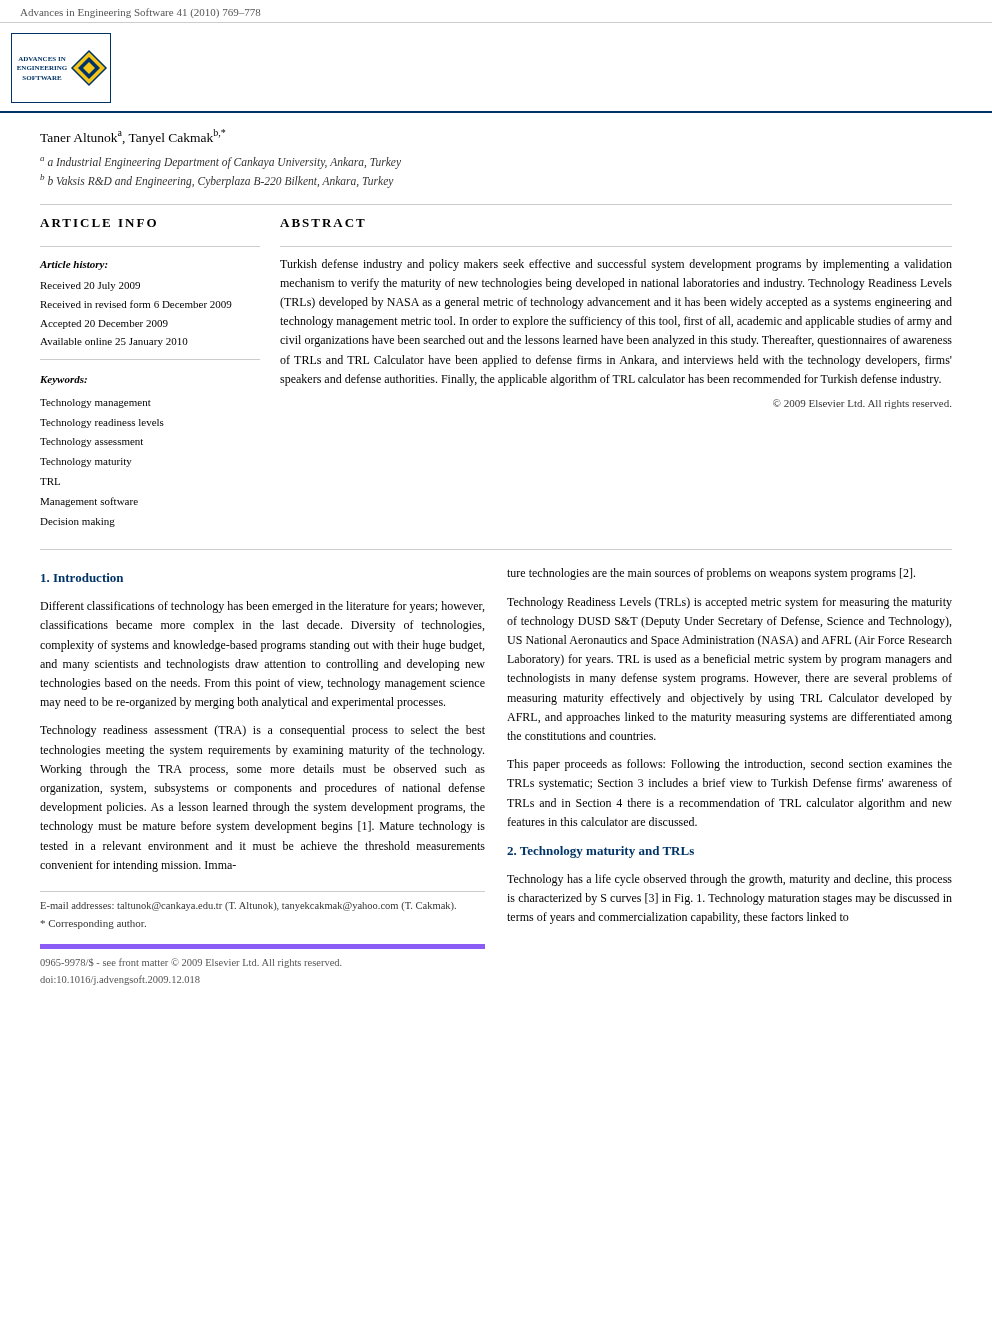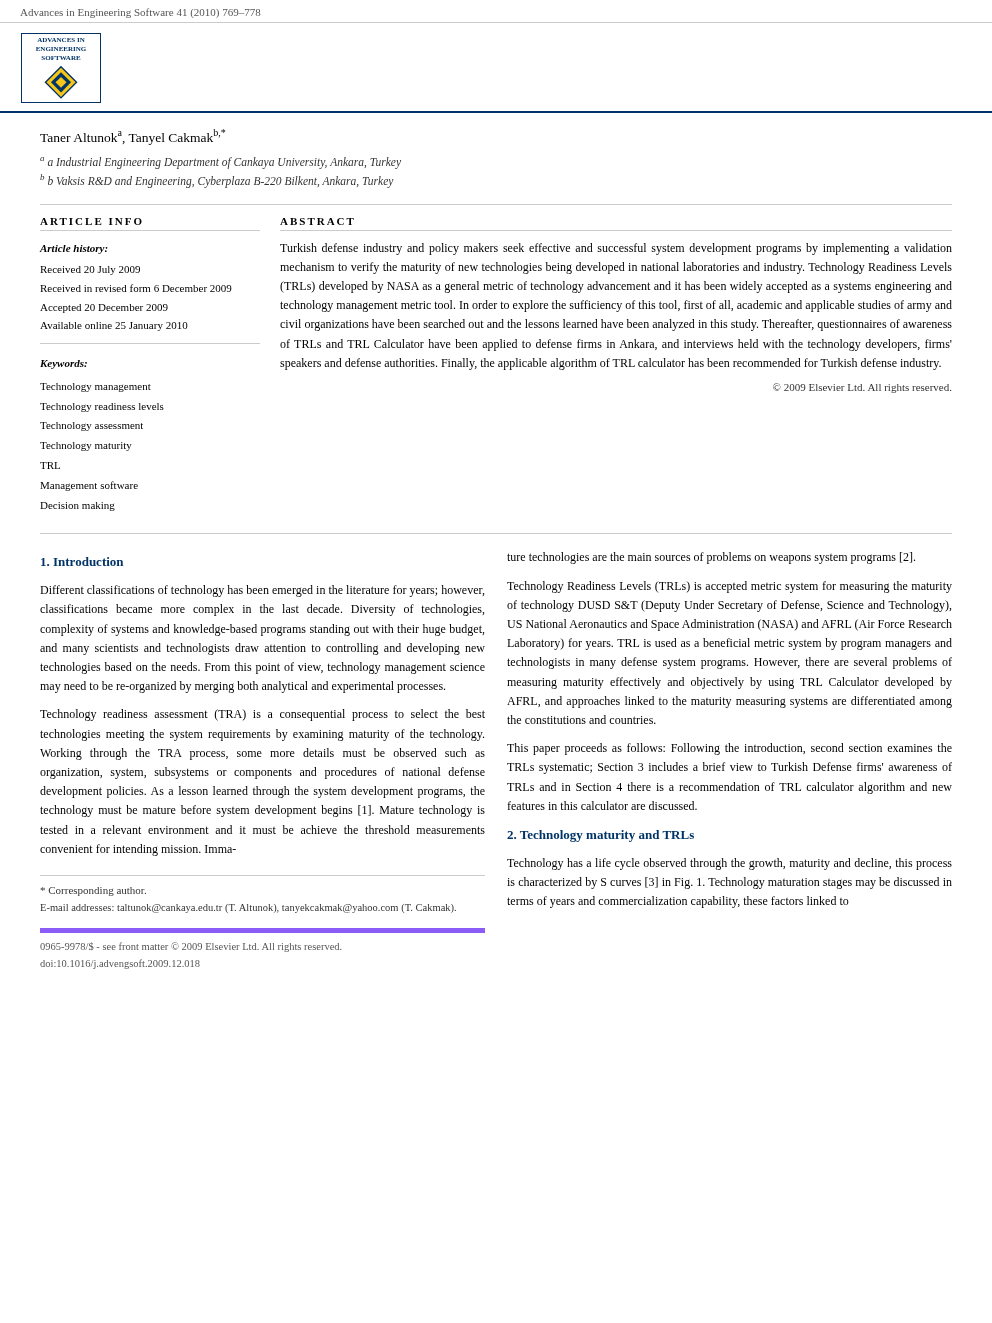--- a/index.html
+++ b/index.html
@@ -85,25 +85,25 @@
     }
 
     .journal-header .right-logo {
       width: 90px;
       flex-shrink: 0;
       display: flex;
       flex-direction: column;
       align-items: center;
     }
     .right-logo-box {
-      width: 80px;
+      width: 100px;
       height: 70px;
       border: 1.5px solid #003366;
       display: flex;
-      flex-direction: column;
+      flex-direction: row;
       align-items: center;
       justify-content: center;
       background: #fff;
       position: relative;
     }
     .right-logo-text-top {
       font-size: 7px;
       color: #003366;
       font-weight: bold;
       text-align: center;
@@ -165,28 +165,28 @@
       display: flex;
       gap: 20px;
       margin-bottom: 18px;
     }
 
     .article-info-col {
       width: 220px;
       flex-shrink: 0;
     }
     .section-heading-small {
-      font-size: 11px;
+      font-size: 13px;
       font-weight: bold;
       letter-spacing: 2px;
       text-transform: uppercase;
       color: #000;
       margin-bottom: 8px;
       border-bottom: 1px solid #ccc;
-      padding-bottom: 3px;
+      padding-bottom: 15px;
     }
 
     .article-history {
       font-size: 11px;
       line-height: 1.7;
       margin-bottom: 10px;
       border-bottom: 1px solid #ccc;
       padding-bottom: 8px;
     }
     .article-history .history-label {
@@ -354,25 +354,25 @@
 
   <div class="body-columns">
 
     <div class="body-col">
       <div class="section-title">1. Introduction</div>
       <p class="body-para">Different classifications of technology has been emerged in the literature for years; however, classifications became more complex in the last decade. Diversity of technologies, complexity of systems and knowledge-based programs standing out with their huge budget, and many scientists and technologists draw attention to controlling and developing new technologies based on the needs. From this point of view, technology management science may need to be re-organized by merging both analytical and experimental processes.</p>
       <p class="body-para">Technology readiness assessment (TRA) is a consequential process to select the best technologies meeting the system requirements by examining maturity of the technology. Working through the TRA process, some more details must be observed such as organization, system, subsystems or components and procedures of national defense development policies. As a lesson learned through the system development programs, the technology must be mature before system development begins [1]. Mature technology is tested in a relevant environment and it must be achieve the threshold measurements convenient for intending mission. Imma-</p>
 
       <div class="footnote-section">
         <div>
-          <span class="footnote-asterisk">* Corresponding author.</span>
+          <span>E-mail addresses:</span>
+          <span>taltunok@cankaya.edu.tr (T. Altunok), tanyekcakmak@yahoo.com (T. Cakmak).</span>
         </div>
         <div>
-          <span>E-mail addresses:</span>
-          <span>taltunok@cankaya.edu.tr (T. Altunok), tanyekcakmak@yahoo.com (T. Cakmak).</span>
+          <span class="footnote-asterisk">* Corresponding author.</span>
         </div>
       </div>
 
       <div class="bottom-info">
         <div>0965-9978/$ - see front matter © 2009 Elsevier Ltd. All rights reserved.</div>
         <div>doi:10.1016/j.advengsoft.2009.12.018</div>
       </div>
     </div>
 
     <div class="body-col">

